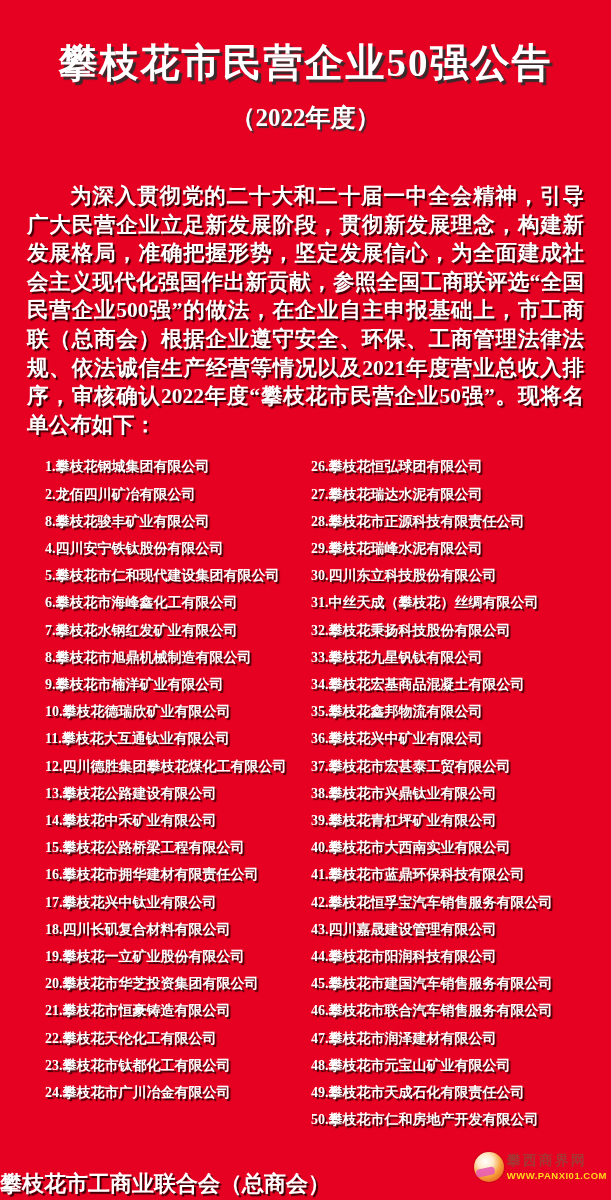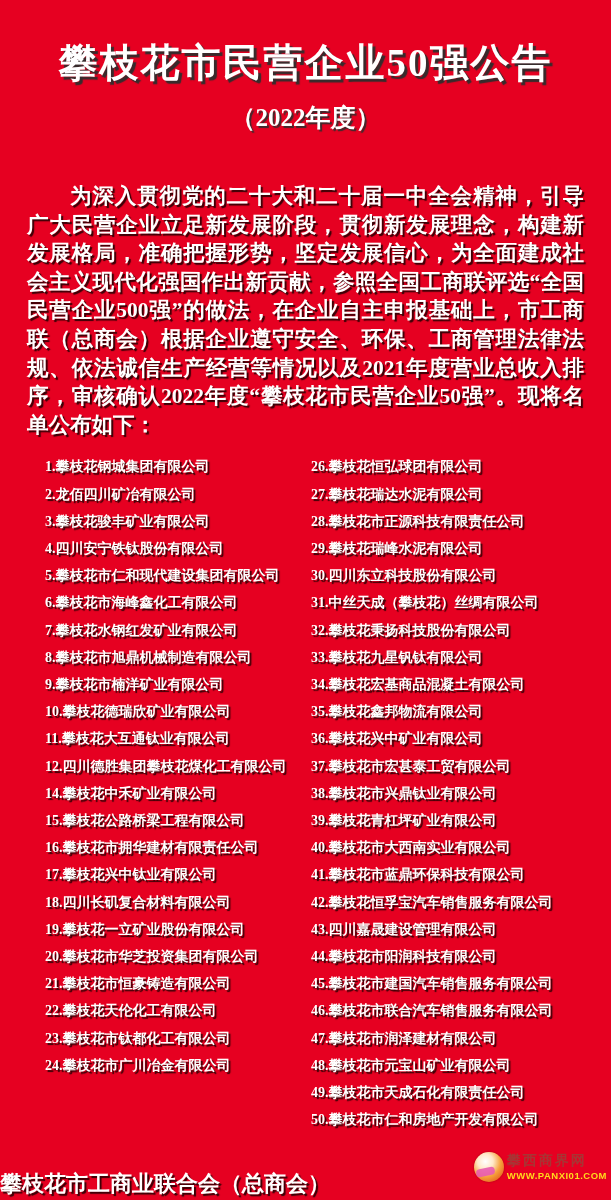--- a/index.html
+++ b/index.html
@@ -60,30 +60,31 @@
 
   <h1 class="title">攀枝花市民营企业50强公告</h1>
   <div class="subtitle">（2022年度）</div>
 
   <p class="body-text">为深入贯彻党的二十大和二十届一中全会精神，引导广大民营企业立足新发展阶段，贯彻新发展理念，构建新发展格局，准确把握形势，坚定发展信心，为全面建成社会主义现代化强国作出新贡献，参照全国工商联评选“全国民营企业500强”的做法，在企业自主申报基础上，市工商联（总商会）根据企业遵守安全、环保、工商管理法律法规、依法诚信生产经营等情况以及2021年度营业总收入排序，审核确认2022年度“攀枝花市民营企业50强”。现将名单公布如下：</p>
 
   <div class="list">
     <ol class="col col-left">
       <li>1.攀枝花钢城集团有限公司</li>
       <li>2.龙佰四川矿冶有限公司</li>
-      <li>3.攀枝花骏丰矿业有限公司</li>
+      <li>8.攀枝花骏丰矿业有限公司</li>
       <li>4.四川安宁铁钛股份有限公司</li>
       <li>5.攀枝花市仁和现代建设集团有限公司</li>
       <li>6.攀枝花市海峰鑫化工有限公司</li>
       <li>7.攀枝花水钢红发矿业有限公司</li>
       <li>8.攀枝花市旭鼎机械制造有限公司</li>
       <li>9.攀枝花市楠洋矿业有限公司</li>
       <li>10.攀枝花德瑞欣矿业有限公司</li>
       <li>11.攀枝花大互通钛业有限公司</li>
       <li>12.四川德胜集团攀枝花煤化工有限公司</li>
+      <li>13.攀枝花公路建设有限公司</li>
       <li>14.攀枝花中禾矿业有限公司</li>
       <li>15.攀枝花公路桥梁工程有限公司</li>
       <li>16.攀枝花市拥华建材有限责任公司</li>
       <li>17.攀枝花兴中钛业有限公司</li>
       <li>18.四川长矶复合材料有限公司</li>
       <li>19.攀枝花一立矿业股份有限公司</li>
       <li>20.攀枝花市华芝投资集团有限公司</li>
       <li>21.攀枝花市恒豪铸造有限公司</li>
       <li>22.攀枝花天伦化工有限公司</li>
       <li>23.攀枝花市钛都化工有限公司</li>

